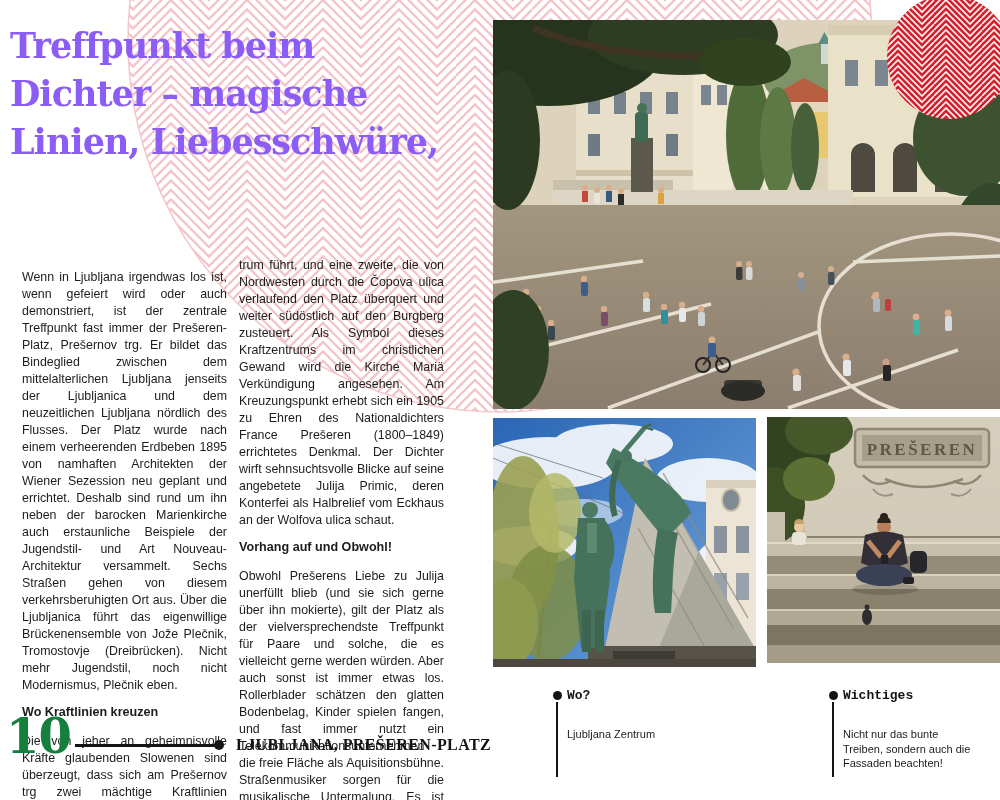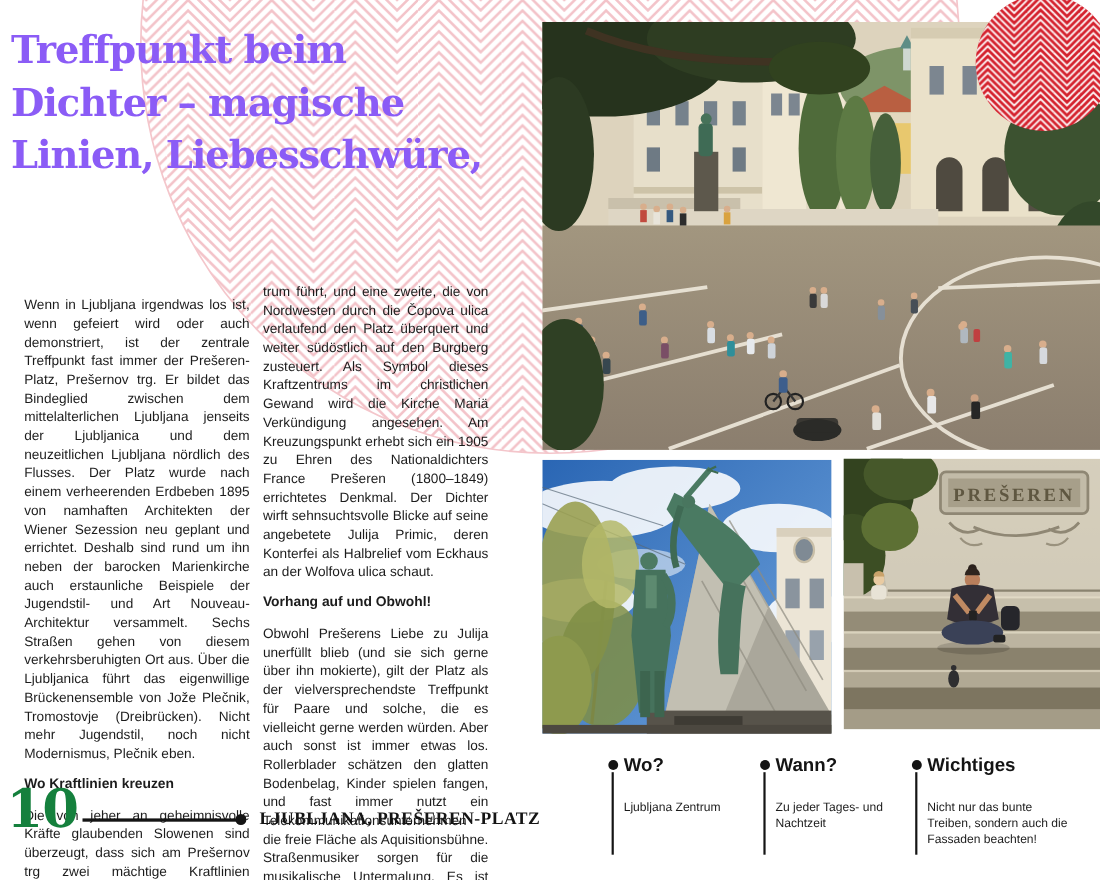--- a/index.html
+++ b/index.html
@@ -46,22 +46,22 @@
   .photo-statue{left:493px;top:418px;width:263px;height:249px;}
   .photo-inscription{left:767px;top:417px;width:233px;height:204px;}
   figure svg{display:block;}
   .red-badge{position:absolute;left:886px;top:-6px;width:126px;height:126px;z-index:3;}
   
   .info-item{position:absolute;top:688px;z-index:2;}
   .info-item.i0{left:567px;width:120px;}
   .info-item.i1{left:705px;width:135px;}
   .info-item.i2{left:843px;width:138px;}
   .info-item h4{
-    margin:0;font-family:Liberation Sans, sans-serif;font-weight:bold;
-    font-size:17px;line-height:15px;color:#141414;
+    margin:0;font-family:Liberation Mono, monospace;font-weight:bold;
+    font-size:13px;line-height:15px;color:#141414;
   }
   .info-item p{margin:24px 0 0 0;font-size:11px;line-height:14.5px;color:#1c1c1c;}
   .info-dot{position:absolute;left:-14px;top:3px;width:9px;height:9px;border-radius:50%;background:#141414;}
   .info-line{position:absolute;left:-11px;top:14px;width:2px;height:75px;background:#141414;}
 </style>
 </head>
 <body>
 
 <div class="spread">
 
@@ -436,26 +436,20 @@
       <circle cx="63" cy="63" r="62" fill="url(#redchev)"></circle>
     </svg>
   </div>
 
   <div class="info-item i0">
     <span class="info-dot"></span>
     <span class="info-line"></span>
     <h4>Wo?</h4>
     <p>Ljubljana Zentrum</p>
   </div>
-  <div class="info-item i1">
-    <span class="info-dot"></span>
-    <span class="info-line"></span>
-    <h4>Wann?</h4>
-    <p>Zu jeder Tages- und Nachtzeit</p>
-  </div>
   <div class="info-item i2">
     <span class="info-dot"></span>
     <span class="info-line"></span>
     <h4>Wichtiges</h4>
     <p>Nicht nur das bunte Treiben, sondern auch die Fassaden beachten!</p>
   </div>
 
 </div>
 
 </body></html>

